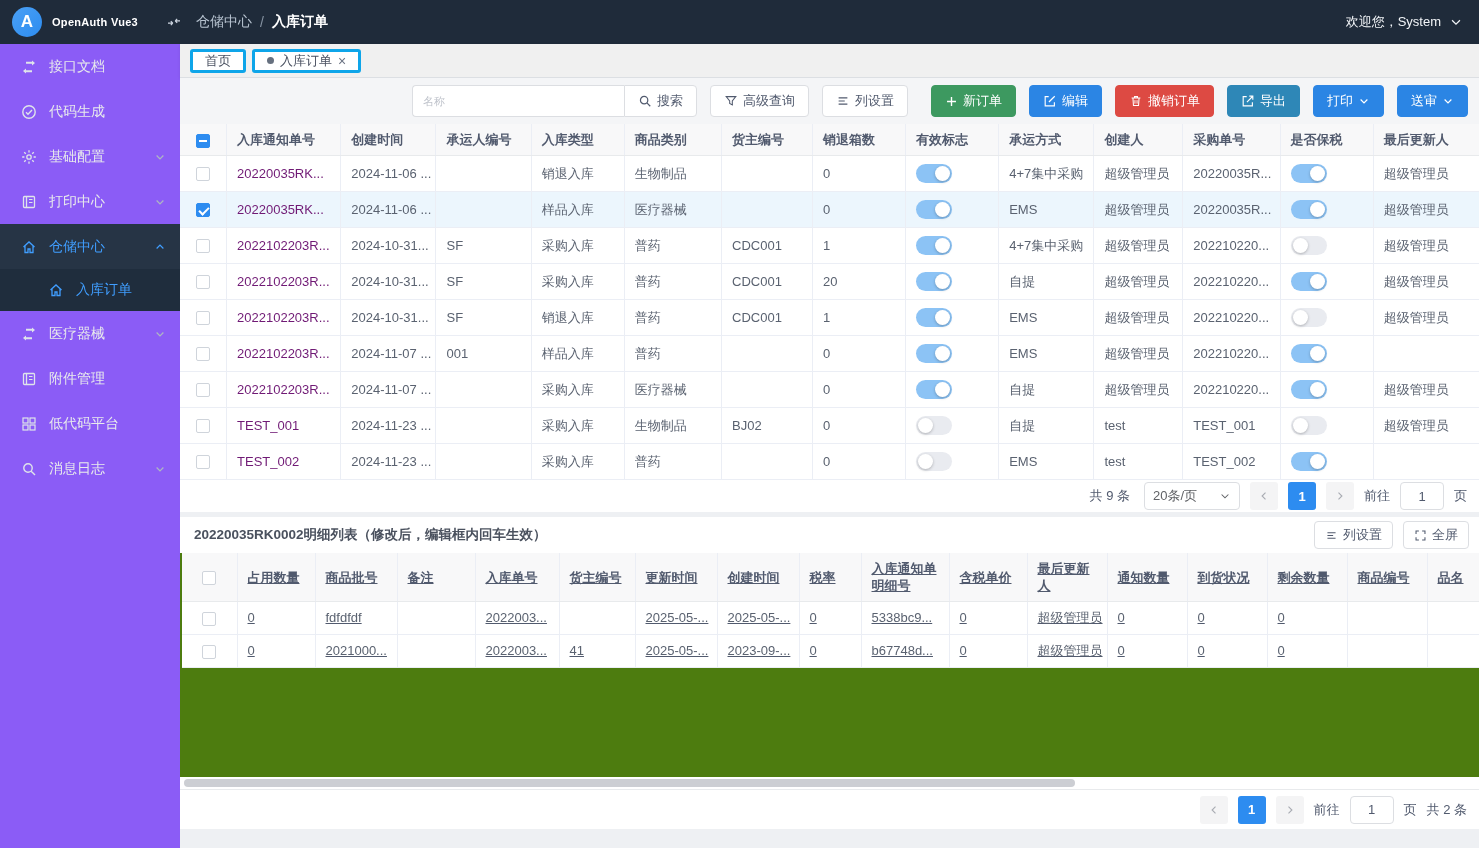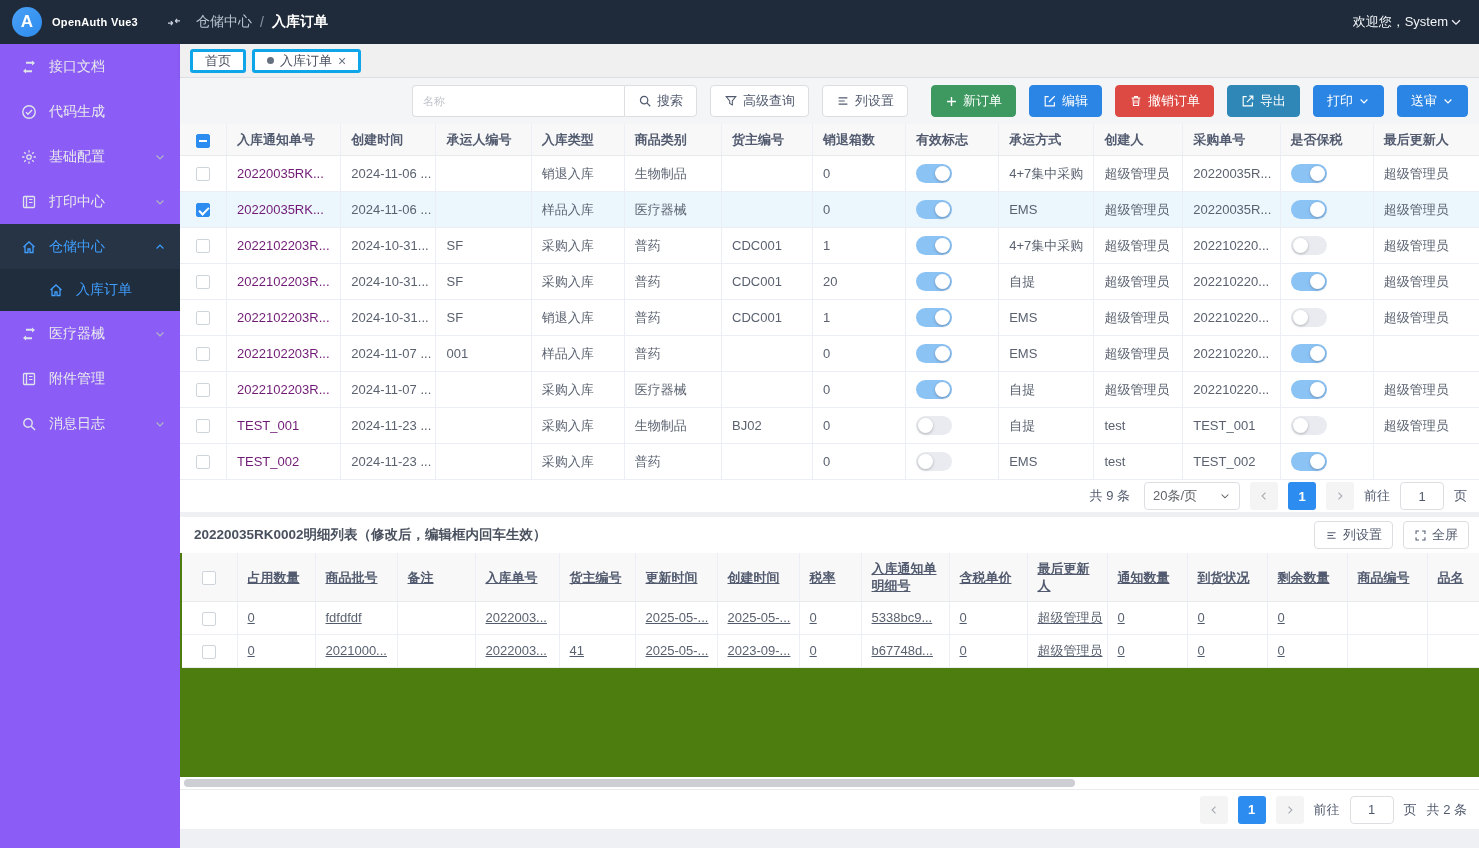--- a/index.html
+++ b/index.html
@@ -11,21 +11,21 @@
   
   .topbar { height:44px; background:#1f2b3a; display:flex; align-items:center; color:#fff; flex:0 0 44px;}
   .logo { width:30px; height:30px; border-radius:50%; background:linear-gradient(135deg,#4aa0f5,#2d8cf0);
     margin-left:12px; display:flex; align-items:center; justify-content:center; font-weight:bold; font-size:17px; color:#fff;}
   .app-title { font-size:11px; font-weight:bold; margin-left:10px; letter-spacing:.3px;}
   .collapse { margin-left:28px; color:#cfd7e2; display:flex; align-items:center;}
   .crumb { margin-left:14px; display:flex; align-items:center; gap:8px; font-size:14px;}
   .crumb .c1 { color:#b8c4d1;}
   .crumb .sep { color:#8794a3;}
   .crumb .c2 { color:#fff; font-weight:bold;}
-  .welcome { margin-left:auto; margin-right:16px; display:flex; align-items:center; gap:1px; font-size:13px; color:#f2f5f8; cursor:pointer;}
+  .welcome { margin-left:auto; margin-right:16px; display:flex; align-items:center; gap:8px; font-size:13px; color:#f2f5f8; cursor:pointer;}
 
   
   .split { flex:1; display:flex; min-height:0;}
   .sidebar { width:180px; background:#8b5cf6; color:#e8eaec; flex:0 0 180px; overflow:hidden;}
   .side-item { height:45px; display:flex; align-items:center; padding-left:21px; cursor:pointer; font-size:14px;}
   .side-item .sicon { width:16px; height:16px; margin-right:12px; display:flex; color:#dfe4ea;}
   .side-item .arr { margin-left:auto; margin-right:14px; color:#aeb7c2; display:flex;}
   .side-item.active { color:#409eff; background:#263445;}
   .side-item.active .sicon, .side-item.active .arr { color:#409eff;}
   .submenu { background:#1f2d3d;}
@@ -207,20 +207,31 @@
       </div>
       <div class="side-item">
         <span class="sicon">
             <svg width="16" height="16" viewBox="0 0 16 16">
               <rect x="2.5" y="2.5" width="11" height="11" rx="1" fill="none" stroke="currentColor" stroke-width="1.3"></rect>
               <path d="M5.5 2.5v11" stroke="currentColor" stroke-width="1.3"></path>
               <path d="M8 5.5h3.5M8 8.5h3.5" stroke="currentColor" stroke-width="1.1"></path>
             </svg>
           </span>
         <span>附件管理</span>
+      </div>
+      <div class="side-item">
+        <span class="sicon">
+            <svg width="16" height="16" viewBox="0 0 16 16">
+              <rect x="2" y="2" width="5" height="5" fill="none" stroke="currentColor" stroke-width="1.2"></rect>
+              <rect x="9" y="2" width="5" height="5" fill="none" stroke="currentColor" stroke-width="1.2"></rect>
+              <rect x="2" y="9" width="5" height="5" fill="none" stroke="currentColor" stroke-width="1.2"></rect>
+              <rect x="9" y="9" width="5" height="5" fill="none" stroke="currentColor" stroke-width="1.2"></rect>
+            </svg>
+          </span>
+        <span>低代码平台</span>
       </div>
       <div class="side-item">
         <span class="sicon">
             <svg width="16" height="16" viewBox="0 0 16 16">
               <circle cx="7" cy="7" r="4.2" fill="none" stroke="currentColor" stroke-width="1.4"></circle>
               <path d="M10.2 10.2L14 14" stroke="currentColor" stroke-width="1.4"></path>
             </svg>
           </span>
         <span>消息日志</span>
         <span class="arr">

